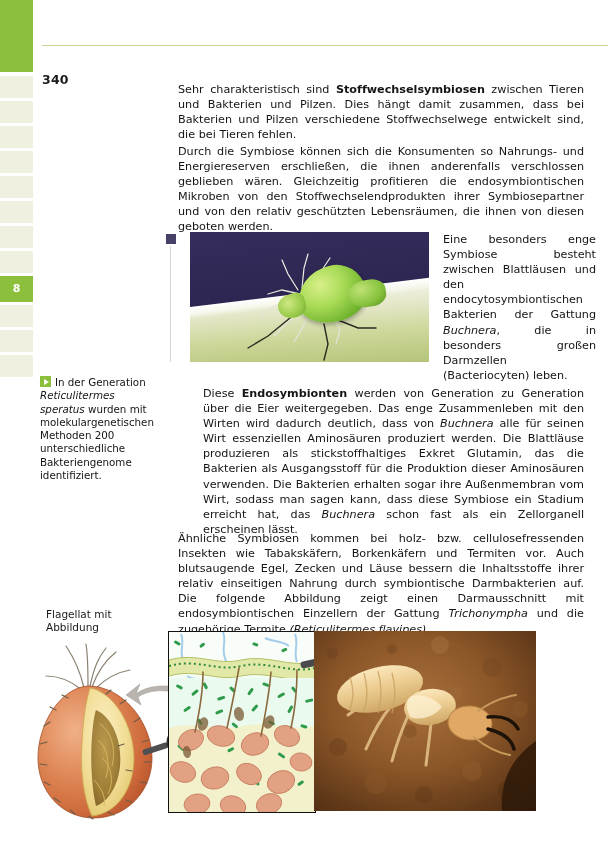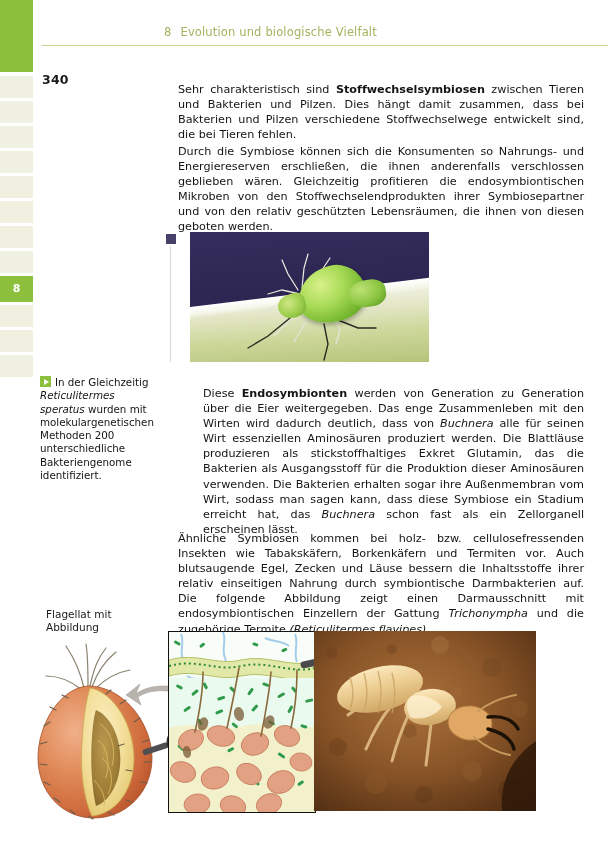--- a/index.html
+++ b/index.html
@@ -296,23 +296,20 @@
   <div class="tab-seg green" style="top:276px;height:26px;">
     <span class="tab-num" style="top:0;">8</span>
   </div>
   <div class="tab-seg" style="top:305px;height:22px;"></div>
   <div class="tab-seg" style="top:330px;height:22px;"></div>
   <div class="tab-seg" style="top:355px;height:22px;"></div>
 </div>
 
 <div id="page-header">
   <div id="folio">340</div>
-  <div id="running-head">
-    <span class="chap-no">8</span><span>Evolution und biologische Vielfalt</span>
-  </div>
 </div>
 <div id="header-rule"></div>
 
 <div class="col" id="para-1">
   <p><span>Sehr charakteristisch sind </span><b>Stoffwechselsymbiosen</b><span> zwischen Tieren und Bakterien und Pilzen. Dies hängt damit zusammen, dass bei Bakterien und Pilzen verschiedene Stoffwechselwege entwickelt sind, die bei Tieren fehlen.</span></p>
 </div>
 
 <div class="col" id="para-2">
   <p>Durch die Symbiose können sich die Konsumenten so Nahrungs- und Energiereserven erschließen, die ihnen anderenfalls verschlossen geblieben wären. Gleichzeitig profitieren die endosymbiontischen Mikroben von den Stoffwechselendprodukten ihrer Symbiosepartner und von den relativ geschützten Lebensräumen, die ihnen von diesen geboten werden.</p>
 </div>
@@ -343,28 +340,31 @@
         <path d="M148 88 L168 96 L186 96"></path>
         <path d="M134 92 L138 112 L134 128"></path>
       </g>
       <ellipse cx="104" cy="78" rx="2.6" ry="2.2" fill="#1b1a14"></ellipse>
     </svg>
     <div class="ap-body"></div>
     <div class="ap-head"></div>
     <div class="ap-nymph"></div>
   </div>
 
+  <div id="aphid-caption">
+    <span>Eine besonders enge Symbiose besteht zwischen Blattläusen und den endocytosymbiontischen Bakterien der Gattung </span><i>Buchnera</i><span>, die in besonders großen Darmzellen (Bacteriocyten) leben.</span>
+  </div>
 </div>
 
 <div class="col" id="para-3">
   <p><span>Diese </span><b>Endosymbionten</b><span> werden von Generation zu Generation über die Eier weitergegeben. Das enge Zusammenleben mit den Wirten wird dadurch deutlich, dass von </span><i>Buchnera</i><span> alle für seinen Wirt essenziellen Aminosäuren produziert werden. Die Blattläuse produzieren als stickstoffhaltiges Exkret Glutamin, das die Bakterien als Ausgangsstoff für die Produktion dieser Aminosäuren verwenden. Die Bakterien erhalten sogar ihre Außenmembran vom Wirt, sodass man sagen kann, dass diese Symbiose ein Stadium erreicht hat, das </span><i>Buchnera</i><span> schon fast als ein Zellorganell erscheinen lässt.</span></p>
 </div>
 
 <div id="margin-note">
-  <span id="note-bullet"></span><span>In der Gleichzeitig </span><i>Reticulitermes speratus</i><span> wurden mit molekulargenetischen Methoden 200 unterschiedliche Bakteriengenome identifiziert.</span>
+  <span id="note-bullet"></span><span>In der Generation </span><i>Reticulitermes speratus</i><span> wurden mit molekulargenetischen Methoden 200 unterschiedliche Bakteriengenome identifiziert.</span>
 </div>
 
 <div class="col" id="para-4">
   <p><span>Ähnliche Symbiosen kommen bei holz- bzw. cellulosefressenden Insekten wie Tabakskäfern, Borkenkäfern und Termiten vor. Auch blutsaugende Egel, Zecken und Läuse bessern die Inhaltsstoffe ihrer relativ einseitigen Nahrung durch symbiontische Darmbakterien auf. Die folgende Abbildung zeigt einen Darmausschnitt mit endosymbiontischen Einzellern der Gattung </span><i>Trichonympha</i><span> und die zugehörige Termite </span><i>(Reticulitermes flavipes)</i><span>.</span></p>
 </div>
 
 <div id="figure-bottom">
 
   <div id="flagellate-label">
     <div>Flagellat mit</div>

